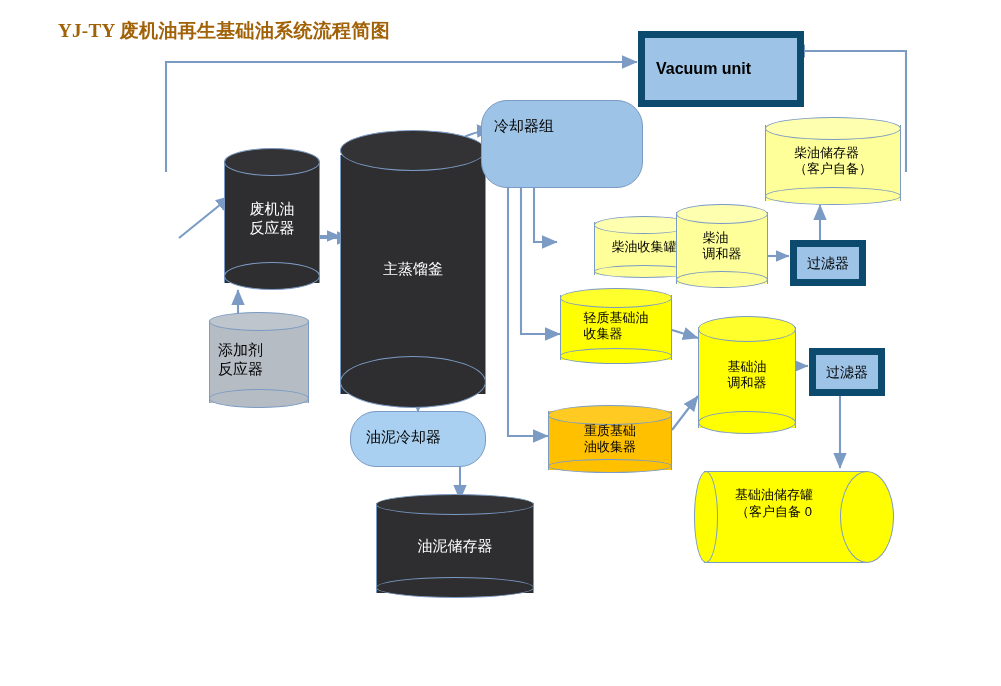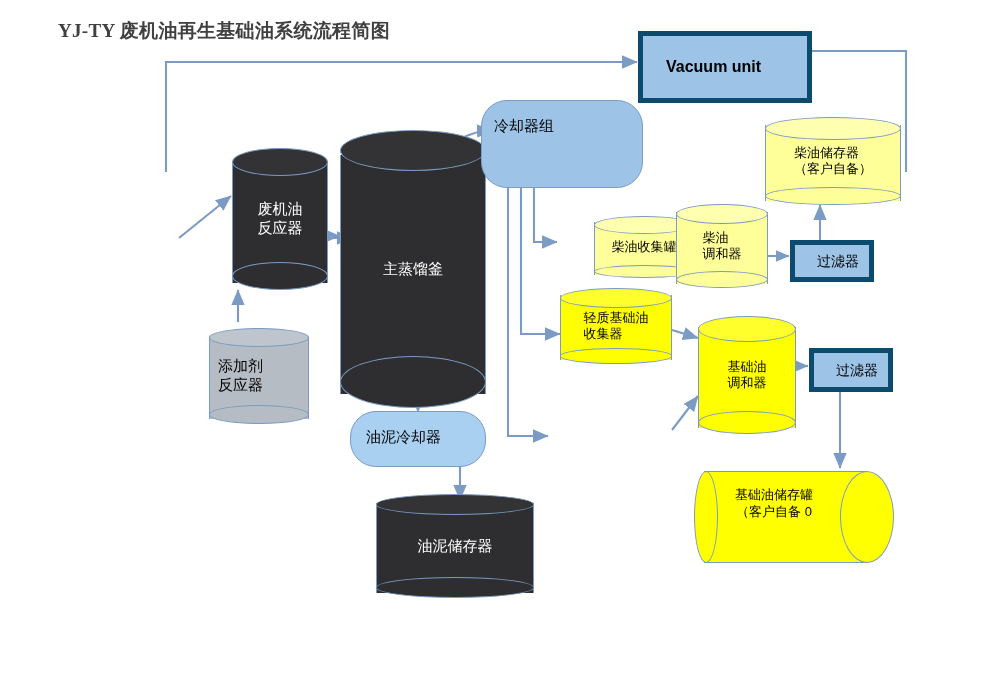--- a/index.html
+++ b/index.html
@@ -19,21 +19,21 @@
     pointer-events:none;
   }
 
   
   #page-title{
     position:absolute;
     left:58px;top:18px;
     font-family:"Liberation Serif","DejaVu Serif",serif;
     font-weight:bold;
     font-size:19px;
-    color:#404040;
+    color:#a16207;
     letter-spacing:0.3px;
     white-space:nowrap;
   }
 
   
   .vcyl{position:absolute;}
   .vcyl .body{
     position:absolute;left:0;right:0;top:9%;bottom:5%;
     border-left:1px solid #7B9BC4;border-right:1px solid #7B9BC4;
   }
@@ -79,22 +79,22 @@
     border-radius:26px;
     display:flex;align-items:flex-start;justify-content:flex-start;
   }
   .pill .lbl{
     text-align:right;line-height:1.25;white-space:pre-line;
   }
 
   
   .rect{
     position:absolute;
-    border:5px solid #0c4a6e;
-    display:flex;align-items:center;justify-content:center;padding-left:12px;
+    border:7px solid #0c4a6e;
+    display:flex;align-items:center;justify-content:center;
   }
   .rect .lbl{text-align:center;line-height:1.2;white-space:pre-line;}
 
   
   .fill-black  .body,.fill-black .top,.fill-black .bot,
   .fill-black  .hbody,.fill-black .cap-l,.fill-black .cap-r{background:#2E2E30;}
   .fill-black  .top{background:#333335;}
   .fill-black  .cap-r{background:#303032;}
   .fill-gray   .body,.fill-gray .top,.fill-gray .bot{background:#B6BCC4;}
   .fill-gray   .top{background:#BFC5CC;}
@@ -172,29 +172,29 @@
 
       <path d="M840,385 L840,468" marker-end="url(#ah)"></path>
     </g>
   </svg>
 
   <div class="rect bluebox" style="left:638px;top:31px;width:152px;height:62px;">
     <div class="lbl f16 txt-black" style="width:100%;text-align:left;padding-left:11px;box-sizing:border-box;">Vacuum unit</div>
   </div>
 
 
-  <div class="vcyl fill-black" style="left:224px;top:148px;width:96px;height:142px;margin-left:8px;">
+  <div class="vcyl fill-black" style="left:224px;top:148px;width:96px;height:142px;">
     <div class="body"></div>
     <div class="bot"></div>
     <div class="top"></div>
     <div class="lbl f15 txt-white">废机油
 反应器</div>
   </div>
 
-  <div class="vcyl fill-gray" style="left:209px;top:328px;width:100px;height:96px;">
+  <div class="vcyl fill-gray" style="left:209px;top:312px;width:100px;height:96px;">
     <div class="body"></div>
     <div class="bot"></div>
     <div class="top"></div>
     <div class="lbl f15 txt-black" style="justify-content:flex-start;padding-left:9px;">添加剂
 反应器</div>
   </div>
 
   <div class="vcyl fill-black" style="left:340px;top:130px;width:146px;height:278px;">
     <div class="body"></div>
     <div class="bot"></div>
@@ -245,20 +245,27 @@
   </div>
 
   <div class="vcyl fill-yellow" style="left:560px;top:288px;width:112px;height:76px;">
     <div class="body"></div>
     <div class="bot"></div>
     <div class="top" style="height:24%;"></div>
     <div class="lbl f13 txt-black">轻质基础油
 收集器</div>
   </div>
 
+  <div class="vcyl fill-orange" style="left:548px;top:405px;width:124px;height:68px;">
+    <div class="body"></div>
+    <div class="bot"></div>
+    <div class="top" style="height:26%;"></div>
+    <div class="lbl f13 txt-black">重质基础
+油收集器</div>
+  </div>
 
   <div class="vcyl fill-yellow" style="left:698px;top:316px;width:98px;height:118px;">
     <div class="body"></div>
     <div class="bot"></div>
     <div class="top" style="height:20%;"></div>
     <div class="lbl f13 txt-black">基础油
 调和器</div>
   </div>
 
   <div class="rect bluebox" style="left:809px;top:348px;width:62px;height:34px;">

